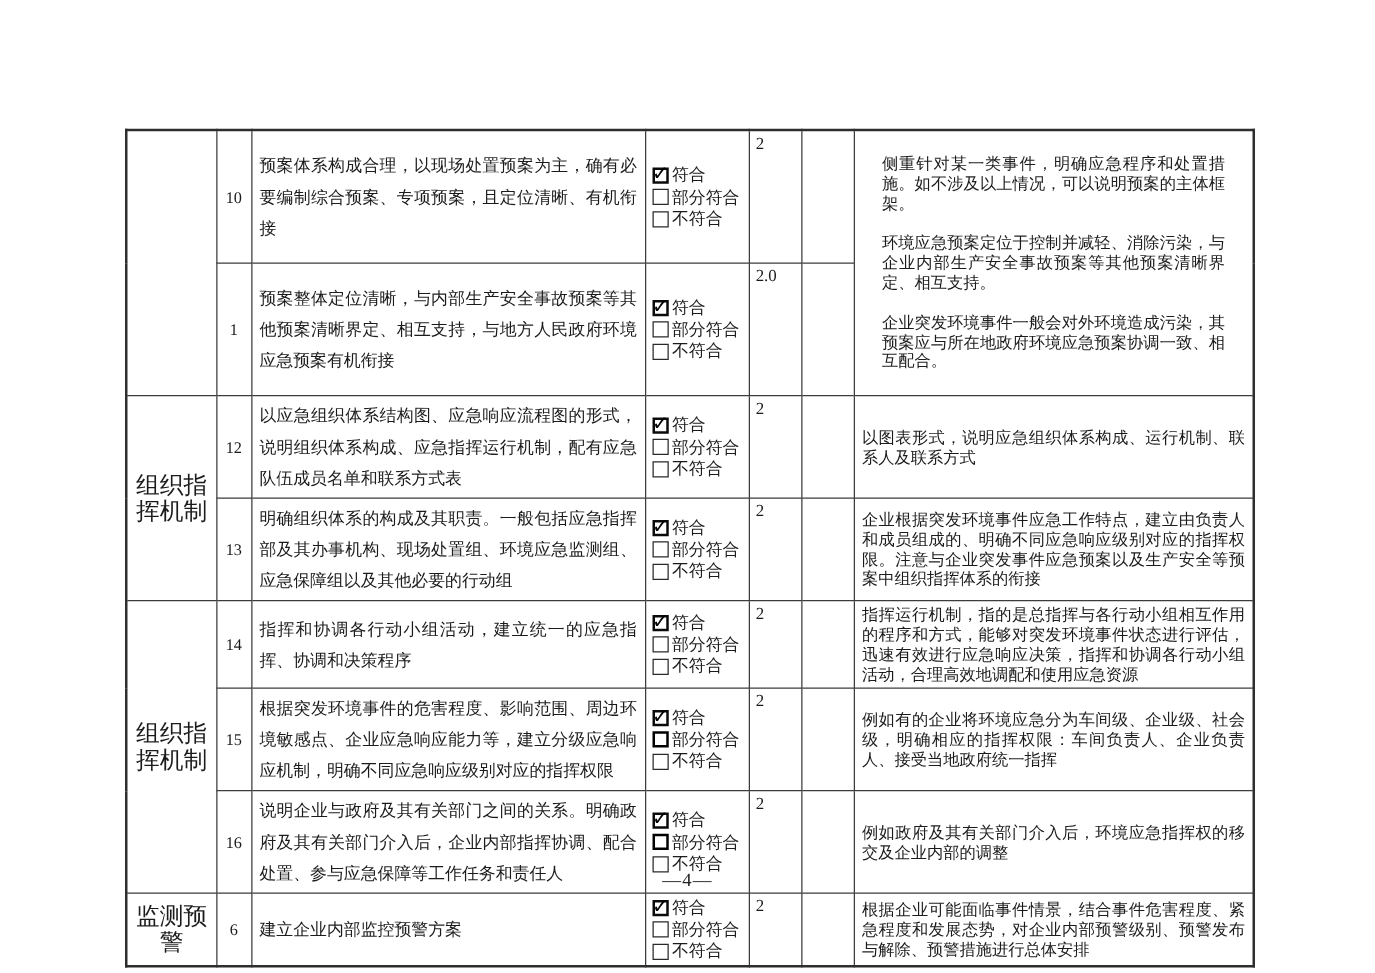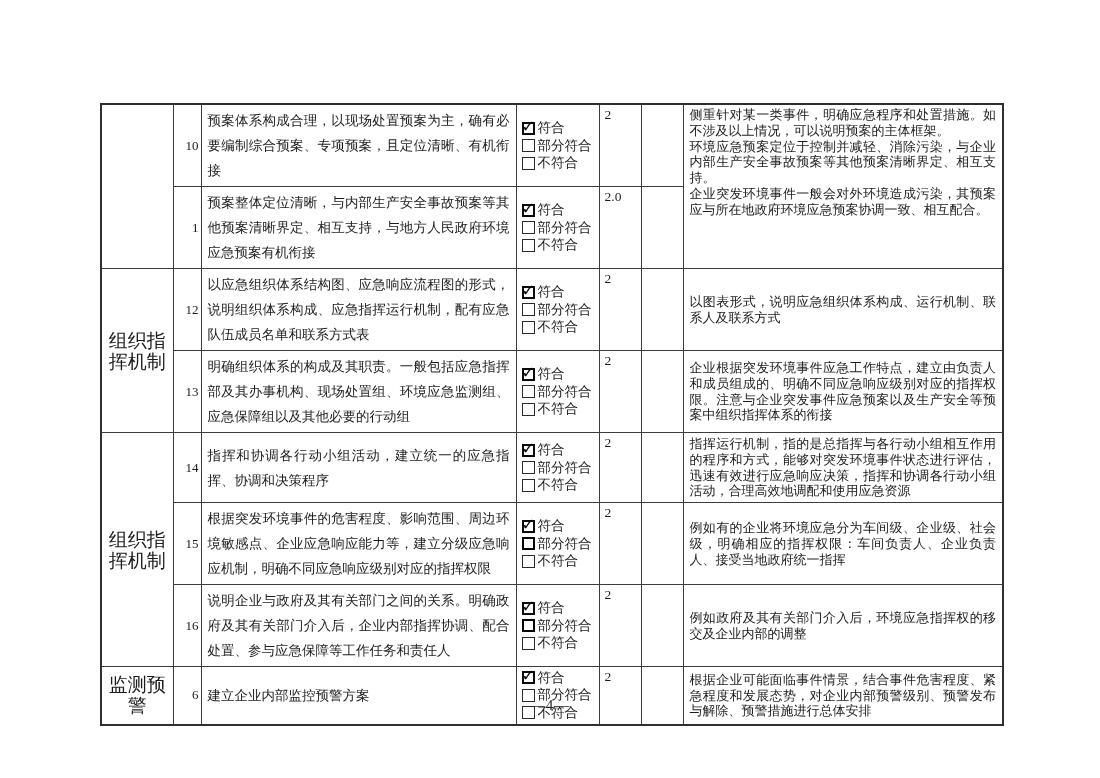--- a/index.html
+++ b/index.html
@@ -16,38 +16,38 @@
   td{
     border:1px solid #3c3c3c;
     padding:2px 6px;
     font-size:13.5px;
     vertical-align:middle;
     overflow:hidden;
     word-break:break-all;
     text-align:right;
   }
   td.cat{text-align:center;font-size:19px;line-height:21px;padding:2px 6px}
-  td.num{font-size:13px;padding:2px 2px;font-family:"Liberation Serif",serif}
+  td.num{text-align:center;font-size:13px;padding:2px 2px;font-family:"Liberation Serif",serif}
   td.desc{text-align:justify;line-height:25px;padding:3px 6px}
   td.cb{padding:2px 4px 2px 5px}
   .opt{display:flex;align-items:center;height:17.5px;white-space:nowrap;font-size:13.5px}
   .box{
     box-sizing:border-box;width:13px;height:13px;flex:none;
     border:1.5px solid #2a2a2a;margin-right:3px;position:relative;background:#fff;
   }
   .box[data-checked="true"]{border-width:2px;border-color:#0a0a0a}
   .box[data-checked="true"]::after{
     content:"✓";position:absolute;left:-2px;top:-7px;
     font:bold 16px "DejaVu Sans",sans-serif;color:#000;
   }
   .box[data-heavy="true"]{border-width:2.5px;border-color:#000}
   td.score{vertical-align:top;text-align:left;padding:2px 2px 0 5px;font-size:13.5px}
   td.comment{font-size:13px;line-height:15.8px;text-align:justify;padding:3px 6px}
   td.comment.merged{vertical-align:top;padding-top:2px}
-  td.comment p{margin:0}
+  td.comment p{margin:16px}
   .page-number{
     position:absolute;left:0;top:697px;width:1100px;text-align:center;
     font-size:15px;color:#222;letter-spacing:1px;
   }
 </style>
 </head>
 <body>
 
 <table class="grid">
   <colgroup>

